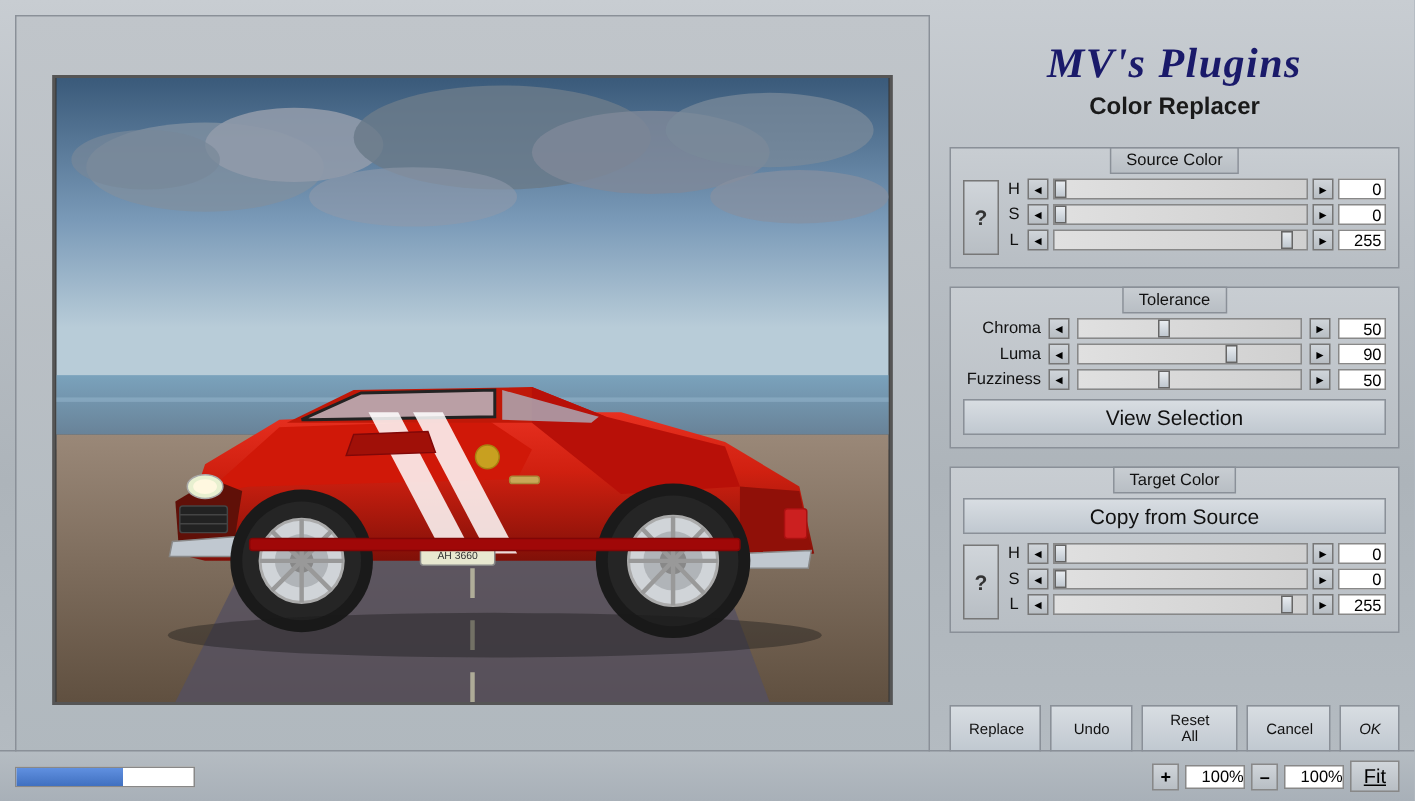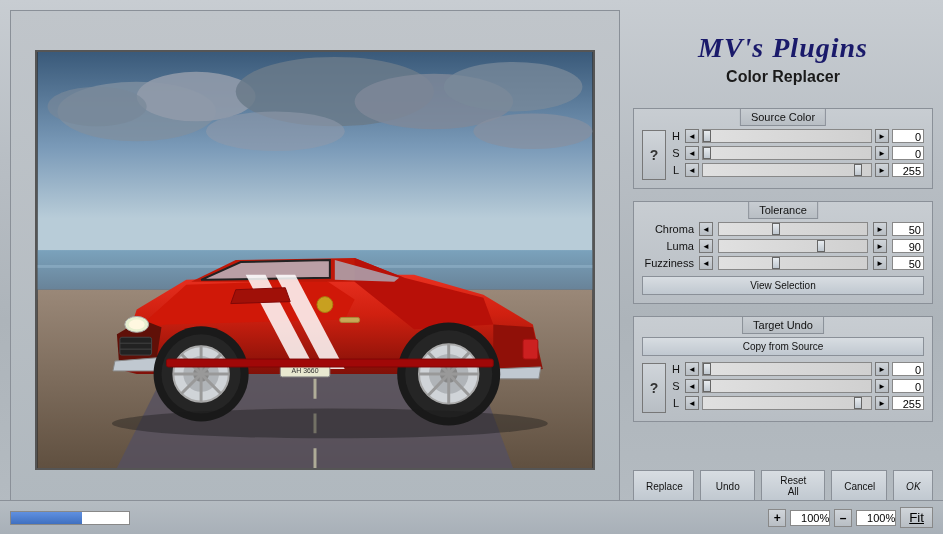--- a/index.html
+++ b/index.html
@@ -271,21 +271,21 @@
       font-size: 11px;
       color: #111;
     }
 
     
     .action-btn {
       background: linear-gradient(180deg, #d8dde2 0%, #c0c8d0 100%);
       border: 1px solid #8a9098;
       padding: 3px 10px;
       cursor: pointer;
-      font-size: 10px;
+      font-size: 14px;
       color: #111;
       text-align: center;
       display: block;
       width: 100%;
       margin-top: 6px;
     }
 
     
     .bottom-buttons {
       display: flex;
@@ -514,21 +514,21 @@
           <div class="arrow-btn">►</div>
           <div class="value-display">50</div>
         </div>
 
         <button class="action-btn">View Selection</button>
 
       </div>
     </div>
 
     <div class="section-panel">
-      <span class="section-title">Target Undo</span>
+      <span class="section-title">Target Color</span>
       <div class="section-content">
 
         <button class="action-btn" style="margin-bottom: 6px; margin-top: 0;">Copy from Source</button>
 
         <div class="hsl-group">
           <div class="question-btn">?</div>
           <div class="hsl-rows-container">
 
             <div class="hsl-row">
               <span class="hsl-label">H</span>

